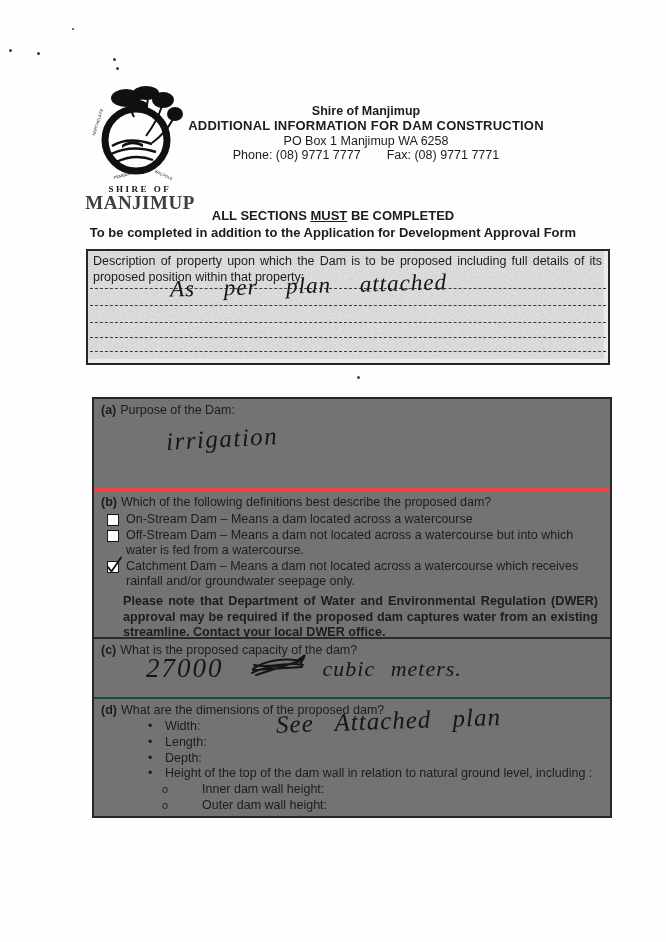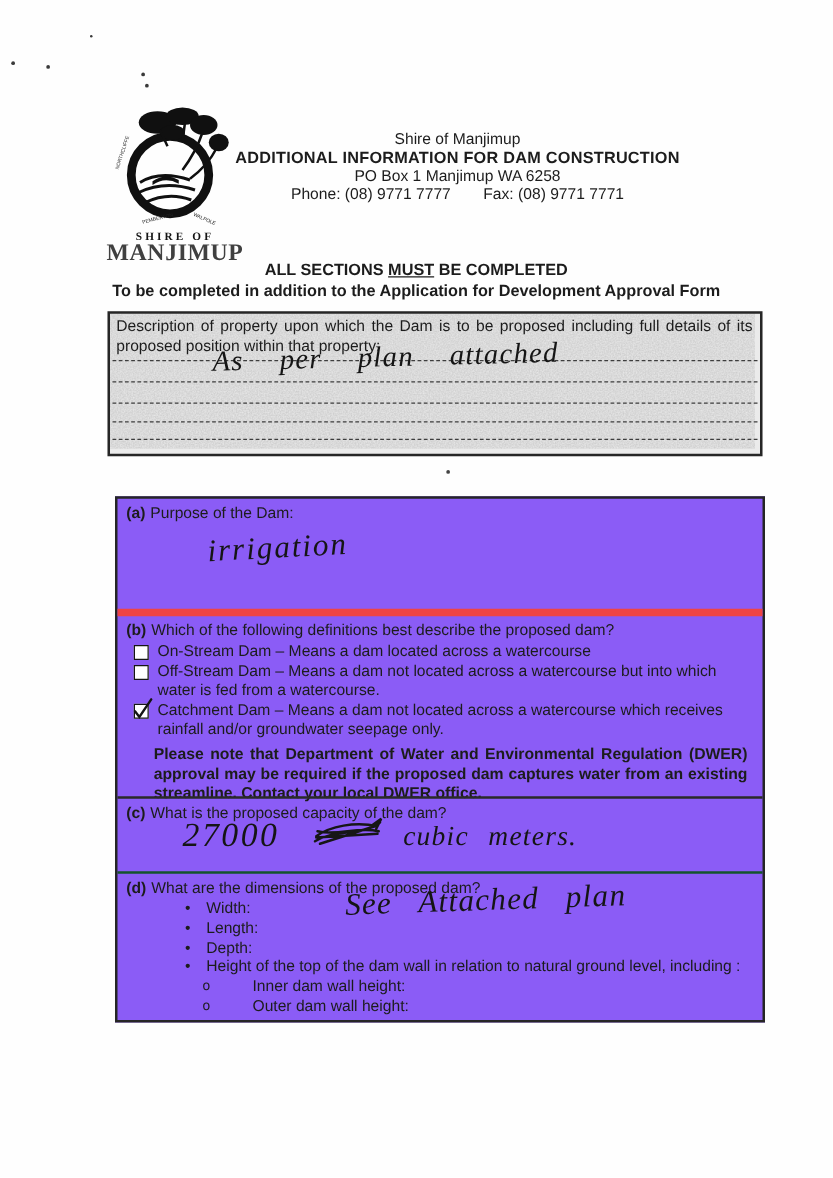--- a/index.html
+++ b/index.html
@@ -17,21 +17,21 @@
     font-family:"Liberation Serif", serif; font-size:9px; font-weight:700;
     letter-spacing:2.5px; margin-top:0px; color:#141414;
   }
   .logo-name {
     font-family:"Liberation Serif", serif; font-size:19px; font-weight:600;
     letter-spacing:0.5px; margin-top:-2px; color:#404040;
   }
 
   
   .hdr { position:absolute; left:168px; top:104px; width:396px; text-align:center; line-height:14.8px; }
-  .hdr-org   { font-size:12.5px; font-weight:400; }
+  .hdr-org   { font-size:12.5px; font-weight:700; }
   .hdr-title { font-size:13px;   font-weight:700; letter-spacing:0.2px; }
   .hdr-addr  { font-size:12.5px; }
   .hdr-phone { font-size:12.5px; }
   .hdr-phone .gap { display:inline-block; width:26px; }
 
   
   .notice { position:absolute; left:53px; top:208px; width:560px; text-align:center;
             font-weight:700; font-size:13px; line-height:16.5px; }
   .notice .und { text-decoration:underline; }
 
@@ -45,24 +45,24 @@
 
   .hand { font-family:"Liberation Serif", serif; font-style:italic; color:#151515; }
   .desc-hand { position:absolute; left:82px; top:22px; font-size:23px;
                transform:rotate(-1.5deg); word-spacing:22px; letter-spacing:1px; }
 
   .mid-dot { position:absolute; left:357px; top:376px; width:3px; height:3px;
              background:#444; border-radius:50%; }
 
   
   .form-box { position:absolute; left:92px; top:397px; width:516px; height:417px;
-              border:2px solid #262626; background:#8b5cf6; }
+              border:2px solid #262626; background:#737373; }
   .sec { position:absolute; left:0; right:0; }
   .sec-a { top:0;     height:88px; }
-  .sec-b { top:88px;  height:148px; border-top:6px solid #ef4444; }
+  .sec-b { top:88px;  height:148px; border-top:4px solid #ef4444; }
   .sec-c { top:238px; height:58px;  border-top:2px solid #2a2a2a; }
   .sec-d { top:298px; height:117px; border-top:2px solid #14532d; }
 
   .q { padding:4px 8px 0 7px; font-size:12.5px; line-height:15px; }
   .q .lbl { font-weight:700; margin-right:4px; }
 
   .hand-a { position:absolute; left:72px; top:26px; font-size:25px;
             transform:rotate(-3deg); letter-spacing:1.5px; }
 
   .opts { margin:2px 6px 0 13px; }

